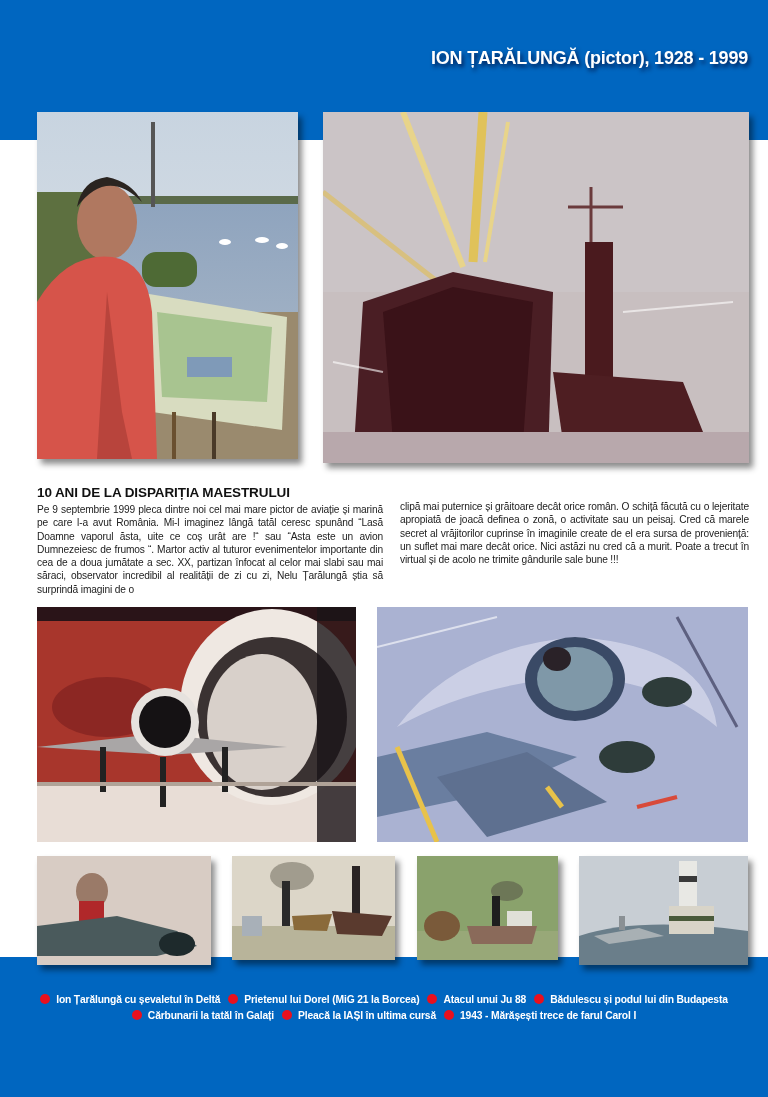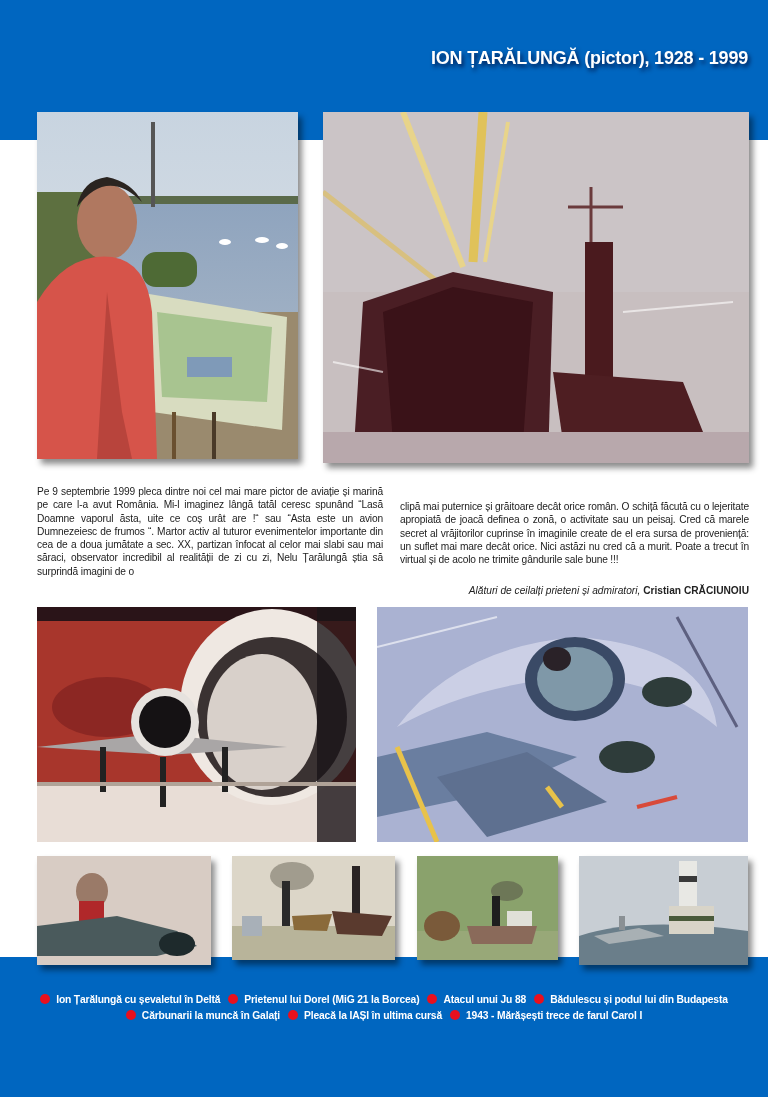--- a/index.html
+++ b/index.html
@@ -87,28 +87,25 @@
     <line x1="268" y1="75" x2="268" y2="130" stroke="#6a3a3c" stroke-width="3"></line>
     <line x1="245" y1="95" x2="300" y2="95" stroke="#6a3a3c" stroke-width="3"></line>
     <rect y="320" width="426" height="31" fill="#b8a8ac"></rect>
     <line x1="10" y1="250" x2="60" y2="260" stroke="#fff" stroke-width="2" opacity="0.6"></line>
     <line x1="300" y1="200" x2="410" y2="190" stroke="#fff" stroke-width="2" opacity="0.6"></line>
   </svg>
 </div>
 
 <div class="text-section">
   <div class="col-left">
+    <h2 class="heading">10 ANI DE LA DISPARIȚIA MAESTRULUI</h2>
     <p class="body-text">Pe 9 septembrie 1999 pleca dintre noi cel mai mare pictor de aviație și marină pe care l-a avut România. Mi-l imaginez lângă tatăl ceresc spunând “Lasă Doamne vaporul ăsta, uite ce coș urât are !“ sau “Asta este un avion Dumnezeiesc de frumos “. Martor activ al tuturor evenimentelor importante din cea de a doua jumătate a sec. XX, partizan înfocat al celor mai slabi sau mai săraci, observator incredibil al realității de zi cu zi, Nelu Țarălungă știa să surprindă imagini de o</p>
   </div>
   <div class="col-right">
     <p class="body-text">clipă mai puternice și grăitoare decât orice român. O schiță făcută cu o lejeritate apropiată de joacă definea o zonă, o activitate sau un peisaj. Cred că marele secret al vrăjitorilor cuprinse în imaginile create de el era sursa de proveniență: un suflet mai mare decât orice. Nici astăzi nu cred că a murit. Poate a trecut în virtual și de acolo ne trimite gândurile sale bune !!!</p>
-    <p class="signature">
-      <i>Alături de ceilalți prieteni și admiratori,</i>
-      <b>Cristian CRĂCIUNOIU</b>
-    </p>
   </div>
 </div>
 
 <div class="pic" style="left:37px;top:607px;width:319px;height:235px;box-shadow:none;">
   <svg viewBox="0 0 319 235" preserveAspectRatio="none">
     <rect width="319" height="235" fill="#e8ddd6"></rect>
     <rect width="319" height="175" fill="#a8362c"></rect>
     <rect width="319" height="14" fill="#2a1418"></rect>
     <ellipse cx="70" cy="100" rx="55" ry="30" fill="#7a1e1e" opacity="0.6"></ellipse>
     <ellipse cx="235" cy="100" rx="92" ry="98" fill="#efe8e2"></ellipse>
@@ -187,15 +184,15 @@
     <polygon points="15,80 60,72 85,80 30,88" fill="#a8b0b4"></polygon>
     <rect x="40" y="60" width="6" height="14" fill="#8a9094"></rect>
   </svg>
 </div>
 
 <div class="captions">
   <span class="cap-line">
     <span class="cap"><span class="dot"></span><span>Ion Țarălungă cu șevaletul în Deltă</span></span><span class="cap"><span class="dot"></span><span>Prietenul lui Dorel (MiG 21 la Borcea)</span></span><span class="cap"><span class="dot"></span><span>Atacul unui Ju 88</span></span><span class="cap"><span class="dot"></span><span>Bădulescu și podul lui din Budapesta</span></span>
   </span>
   <span class="cap-line">
-    <span class="cap"><span class="dot"></span><span>Cărbunarii la muncă în Galați</span></span><span class="cap"><span class="dot"></span><span>Pleacă la IAȘI în ultima cursă</span></span><span class="cap"><span class="dot"></span><span>1943 - Mărășești trece de farul Carol I</span></span>
+    <span class="cap"><span class="dot"></span><span>Cărbunarii la tatăl în Galați</span></span><span class="cap"><span class="dot"></span><span>Pleacă la IAȘI în ultima cursă</span></span><span class="cap"><span class="dot"></span><span>1943 - Mărășești trece de farul Carol I</span></span>
   </span>
 </div>
 
 </body></html>

